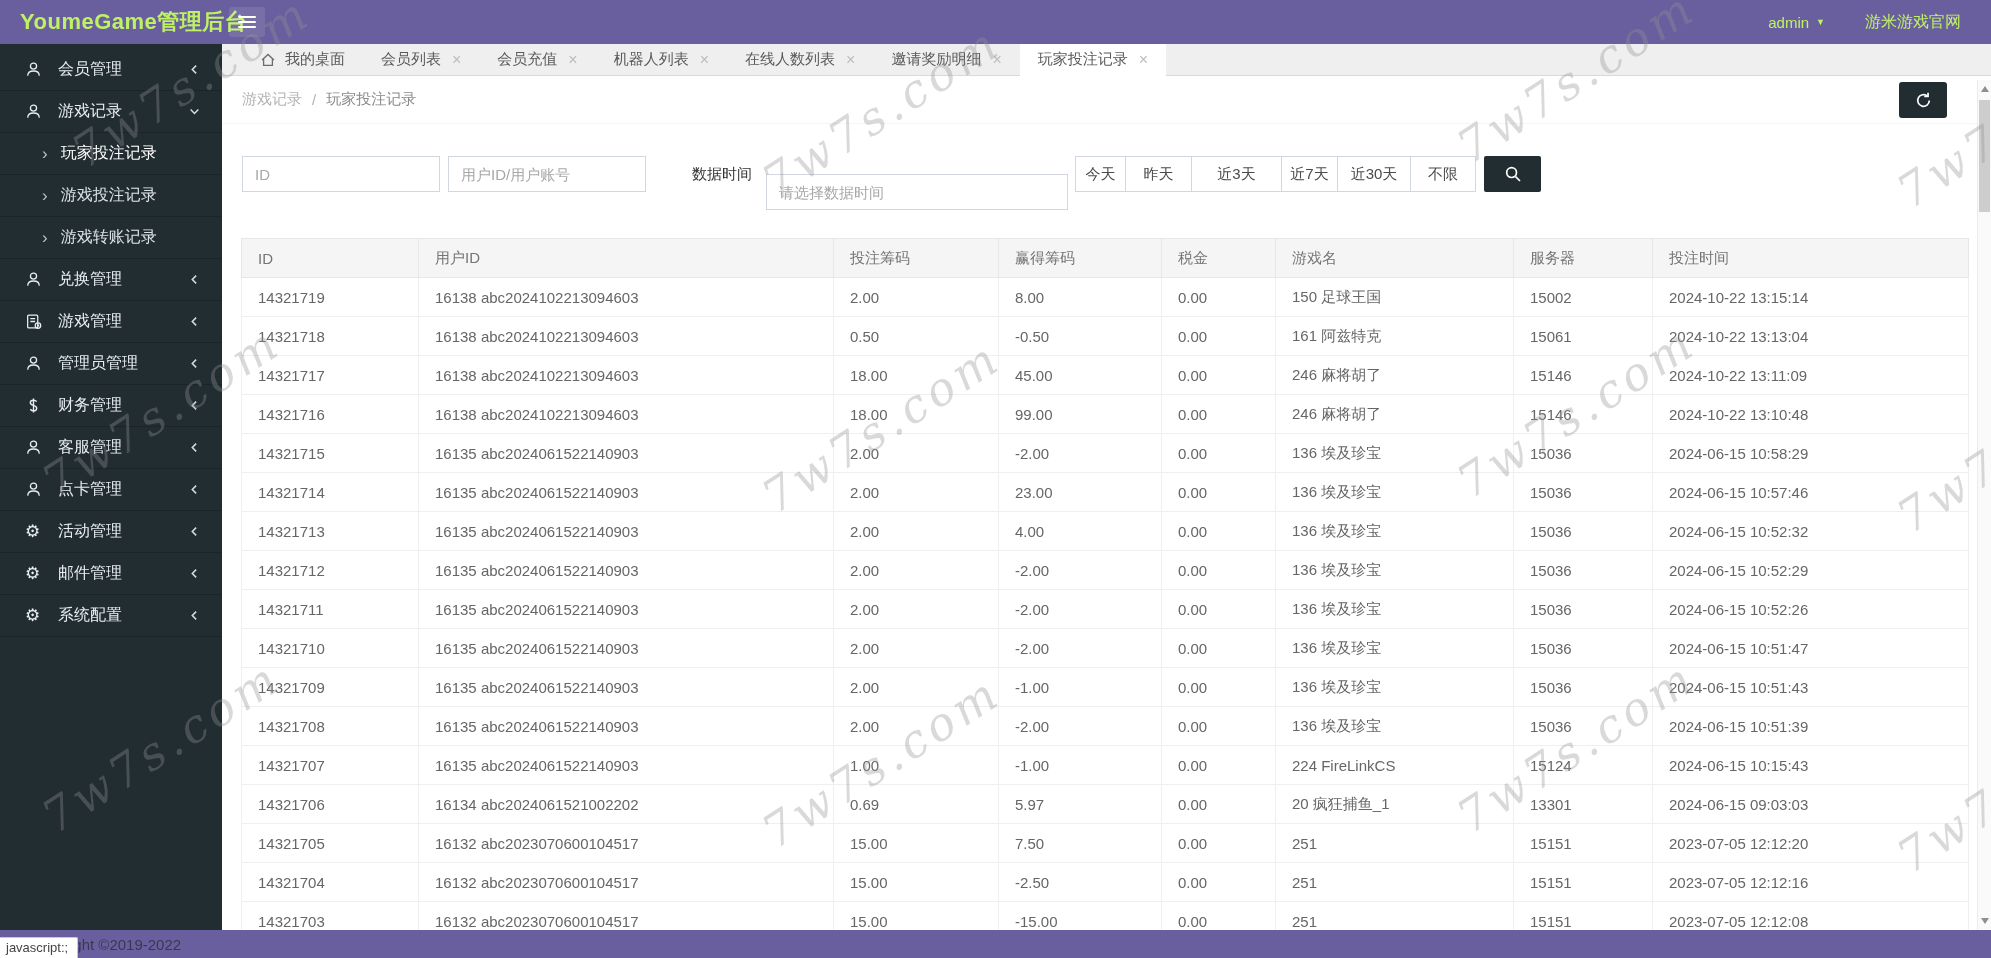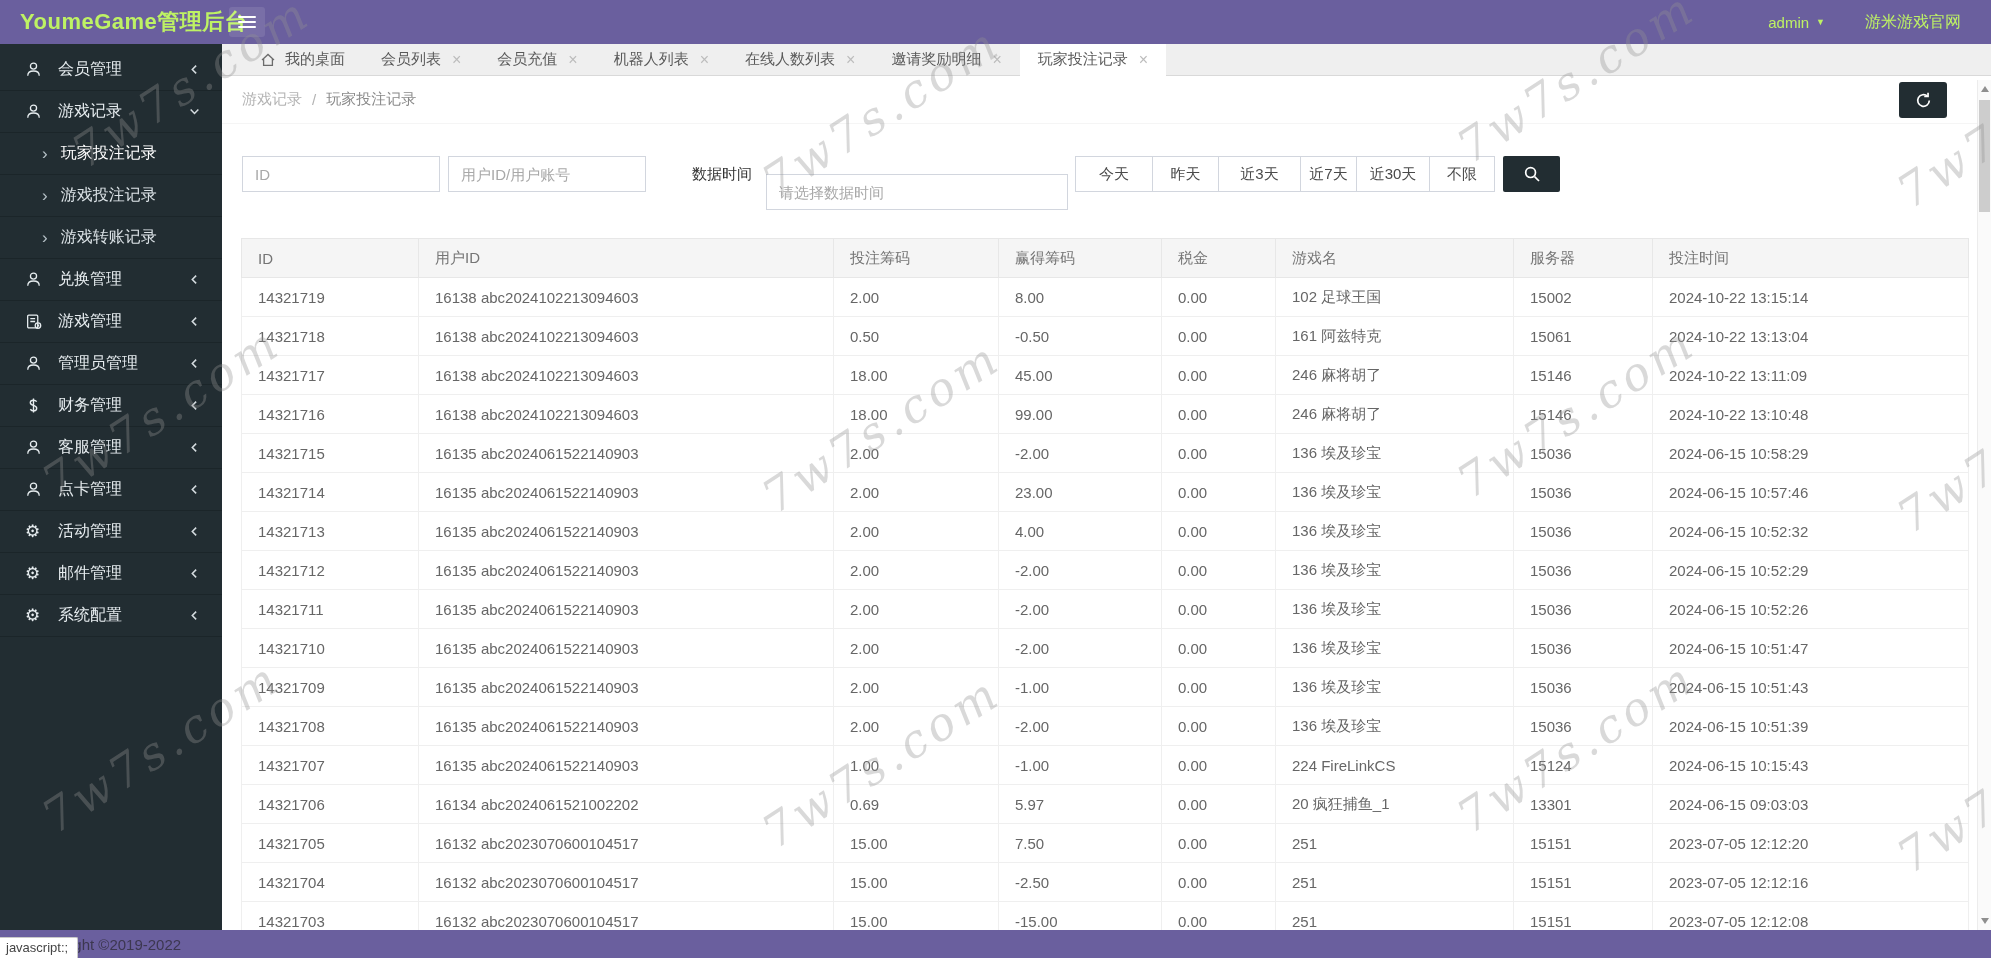--- a/index.html
+++ b/index.html
@@ -310,23 +310,23 @@
           </span>
         </button>
       </div>
 
       <div class="filter-bar">
         <input class="inp-id" type="text" placeholder="ID" style="">
         <input class="inp-user" type="text" placeholder="用户ID/用户账号" style="">
         <span class="date-label">数据时间</span>
         <input class="inp-date" type="text" placeholder="请选择数据时间" style="">
         <div class="quick-group">
-            <button class="quick-btn" style="width:78px"><span>今天</span></button>
+            <button class="quick-btn" style="width:51px"><span>今天</span></button>
             <button class="quick-btn" style="width:67px"><span>昨天</span></button>
-            <button class="quick-btn" style="width:83px"><span>近3天</span></button>
+            <button class="quick-btn" style="width:91px"><span>近3天</span></button>
             <button class="quick-btn" style="width:57px"><span>近7天</span></button>
             <button class="quick-btn" style="width:74px"><span>近30天</span></button>
             <button class="quick-btn" style="width:66px"><span>不限</span></button>
           </div>
         <button class="search-button">
           <span style="display:flex;">
             <svg width="18" height="18" viewBox="0 0 18 18" fill="none" stroke="#fff" stroke-width="1.7">
                 <circle cx="7.6" cy="7.6" r="4.9"></circle>
                 <path d="M11.6 11.6 16 16"></path>
               </svg>
@@ -357,21 +357,21 @@
               <th>投注时间</th>
             </tr>
           </thead>
         <tbody>
             <tr>
               <td>14321719</td>
               <td>16138 abc2024102213094603</td>
               <td>2.00</td>
               <td>8.00</td>
               <td>0.00</td>
-              <td>102 足球王国</td>
+              <td>150 足球王国</td>
               <td>15002</td>
               <td>2024-10-22 13:15:14</td>
             </tr>
             <tr>
               <td>14321718</td>
               <td>16138 abc2024102213094603</td>
               <td>0.50</td>
               <td>-0.50</td>
               <td>0.00</td>
               <td>161 阿兹特克</td>

